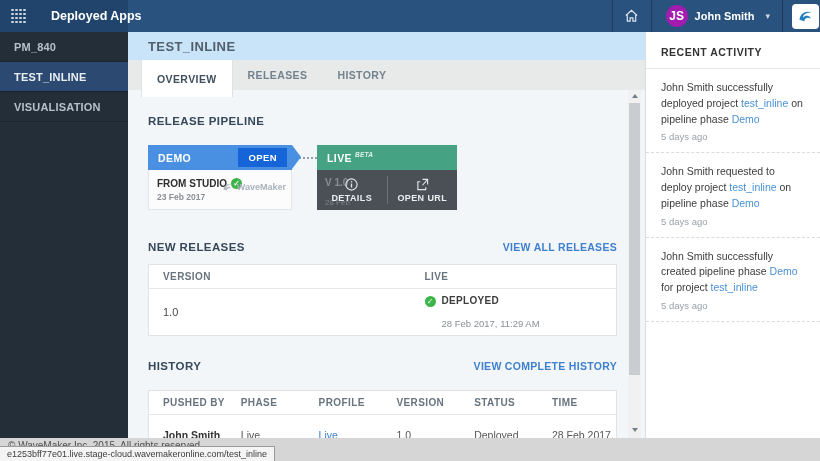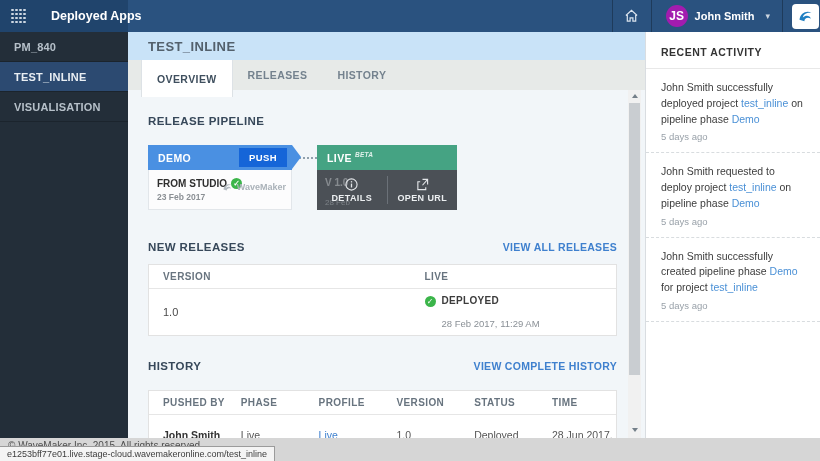--- a/index.html
+++ b/index.html
@@ -175,21 +175,21 @@
 
     <div class="content">
 
       <div class="section-row" style="margin-top:25px;">
         <span class="section-title">RELEASE PIPELINE</span>
       </div>
       <div class="pipeline">
         <div class="demo-card">
           <div class="card-header">
             <span class="phase-name">DEMO</span>
-            <button class="push-btn">PUSH</button>
+            <button class="push-btn">OPEN</button>
           </div>
           <div class="card-body">
             <div class="source-wrap">
               <span class="source-line">
                 <span>FROM STUDIO</span>
                 <span class="check-badge">✓</span>
               </span>
               <span class="card-date">23 Feb 2017</span>
             </div>
             <span class="watermark">
@@ -268,21 +268,21 @@
           <span class="th h-col">VERSION</span>
           <span class="th h-col">STATUS</span>
           <span class="th h-col">TIME</span>
         </div>
         <div class="trow hist-row">
           <span class="hist-name h-col">John Smith</span>
           <span class="hist-cell h-col">Live</span>
           <span class="hist-link h-col">Live</span>
           <span class="hist-cell h-col">1.0</span>
           <span class="hist-cell h-col">Deployed</span>
-          <span class="hist-cell h-col">28 Jun 2017,</span>
+          <span class="hist-cell h-col">28 Feb 2017,</span>
         </div>
       </div>
 
     </div>
 
     <div class="scrollbar">
       <span class="sb-arrow sb-up">
           <span class="tri-up"></span>
         </span>
       <span class="sb-thumb"></span>

